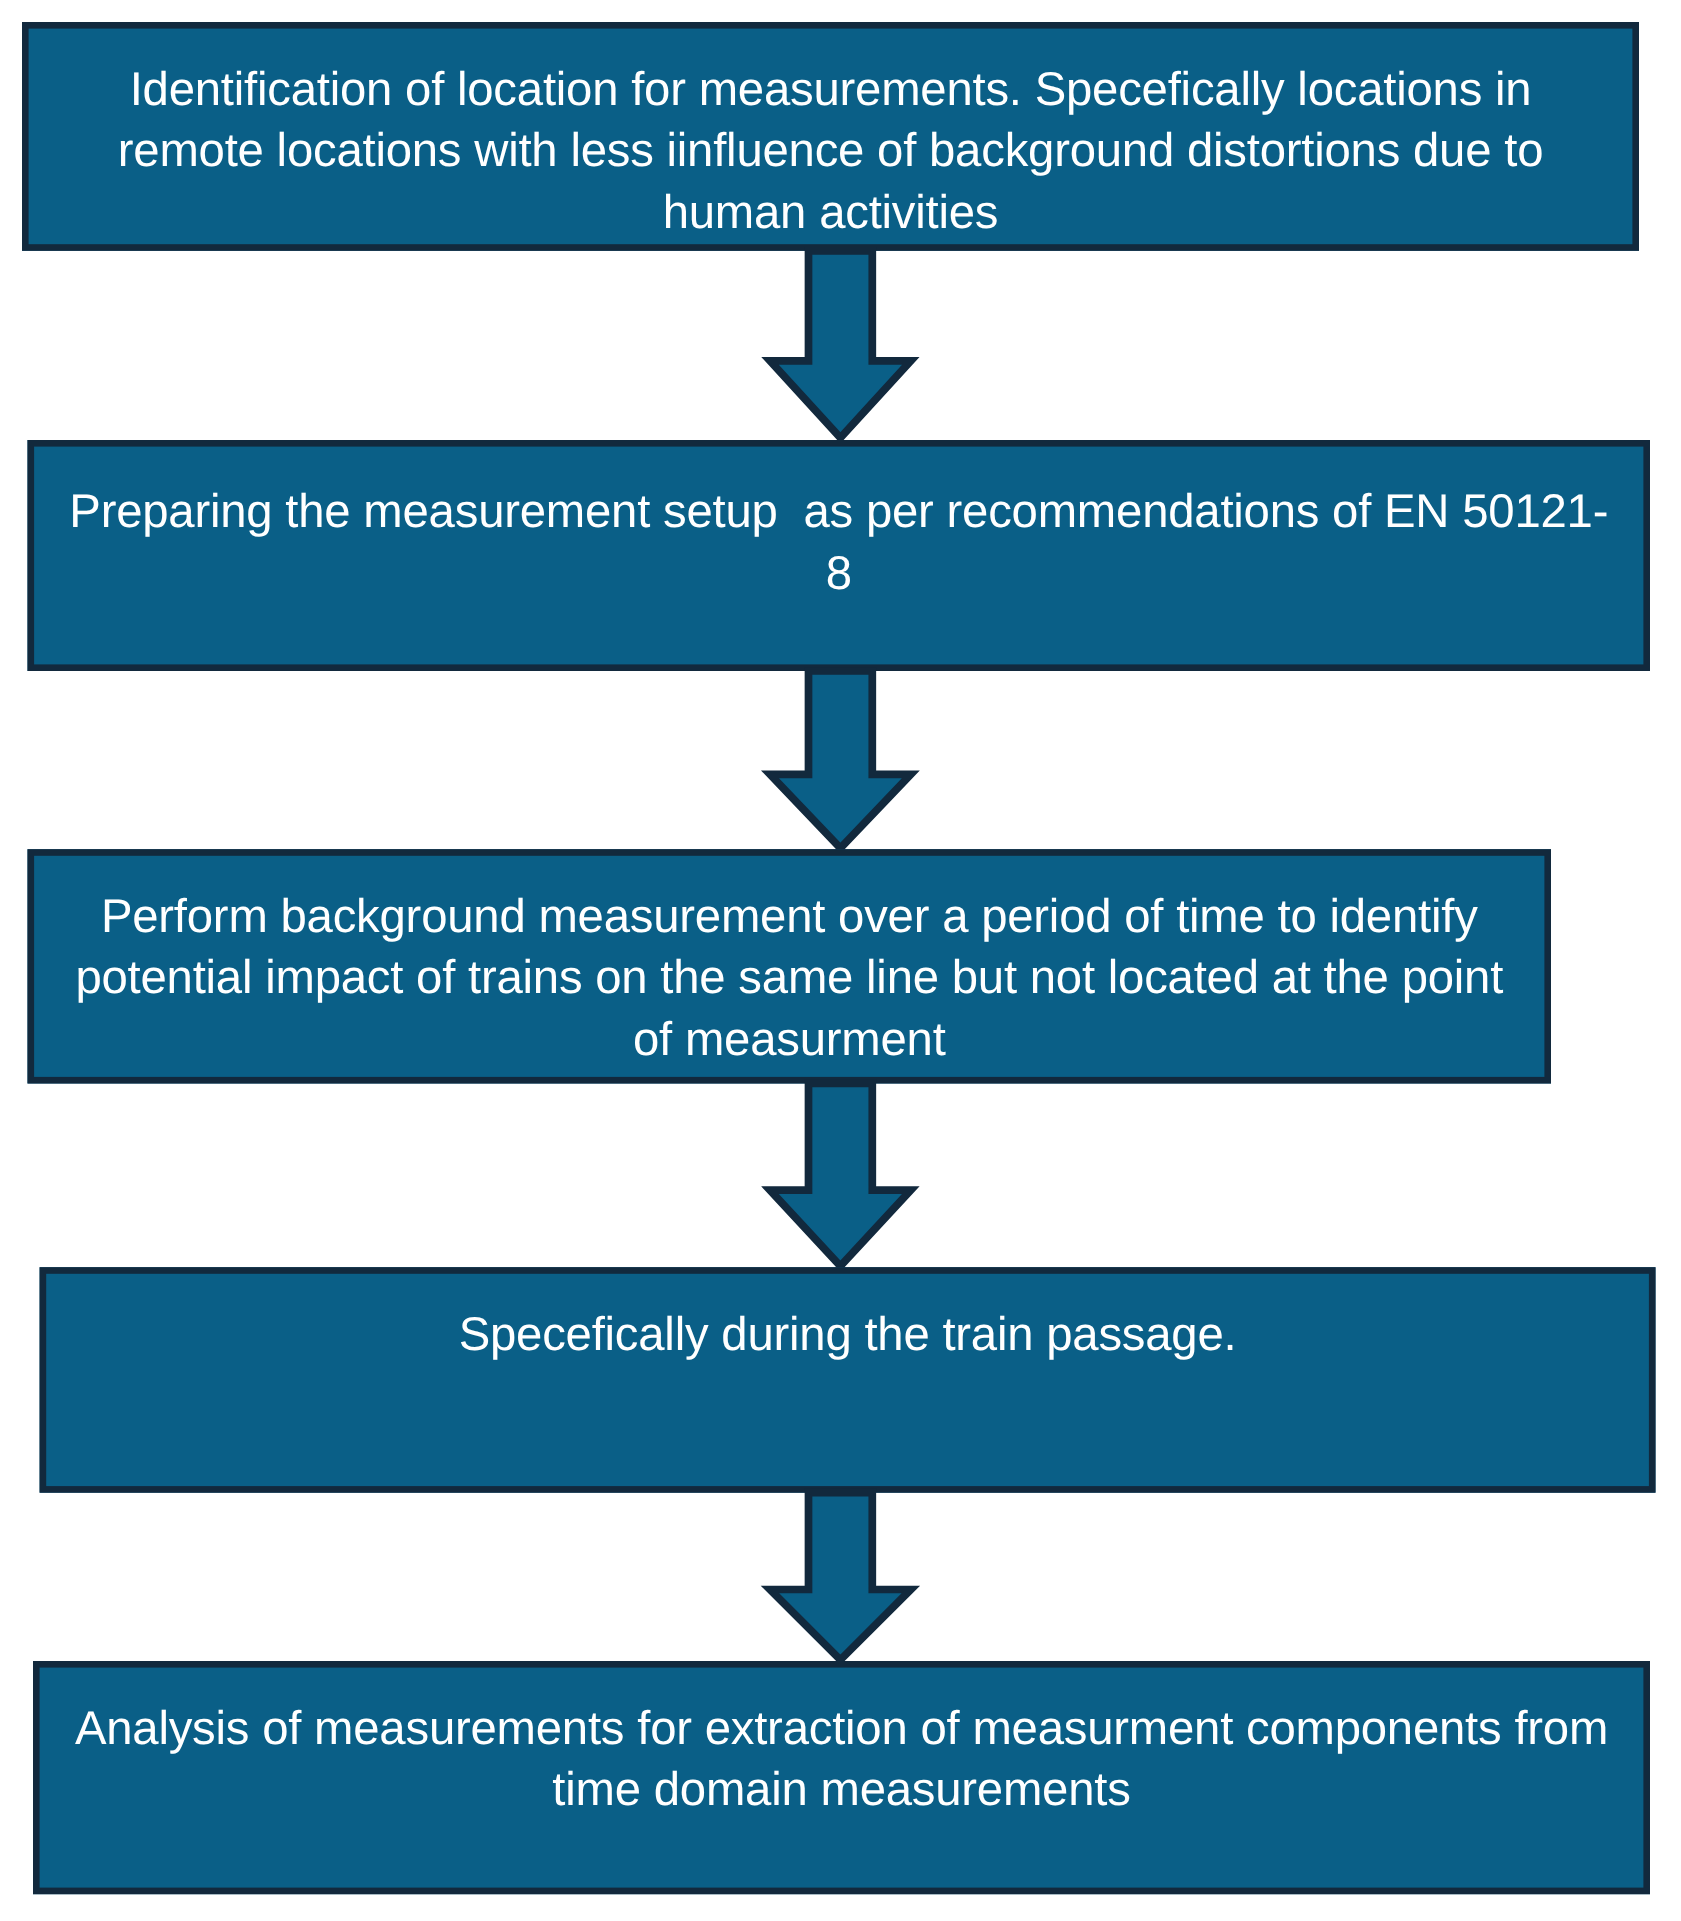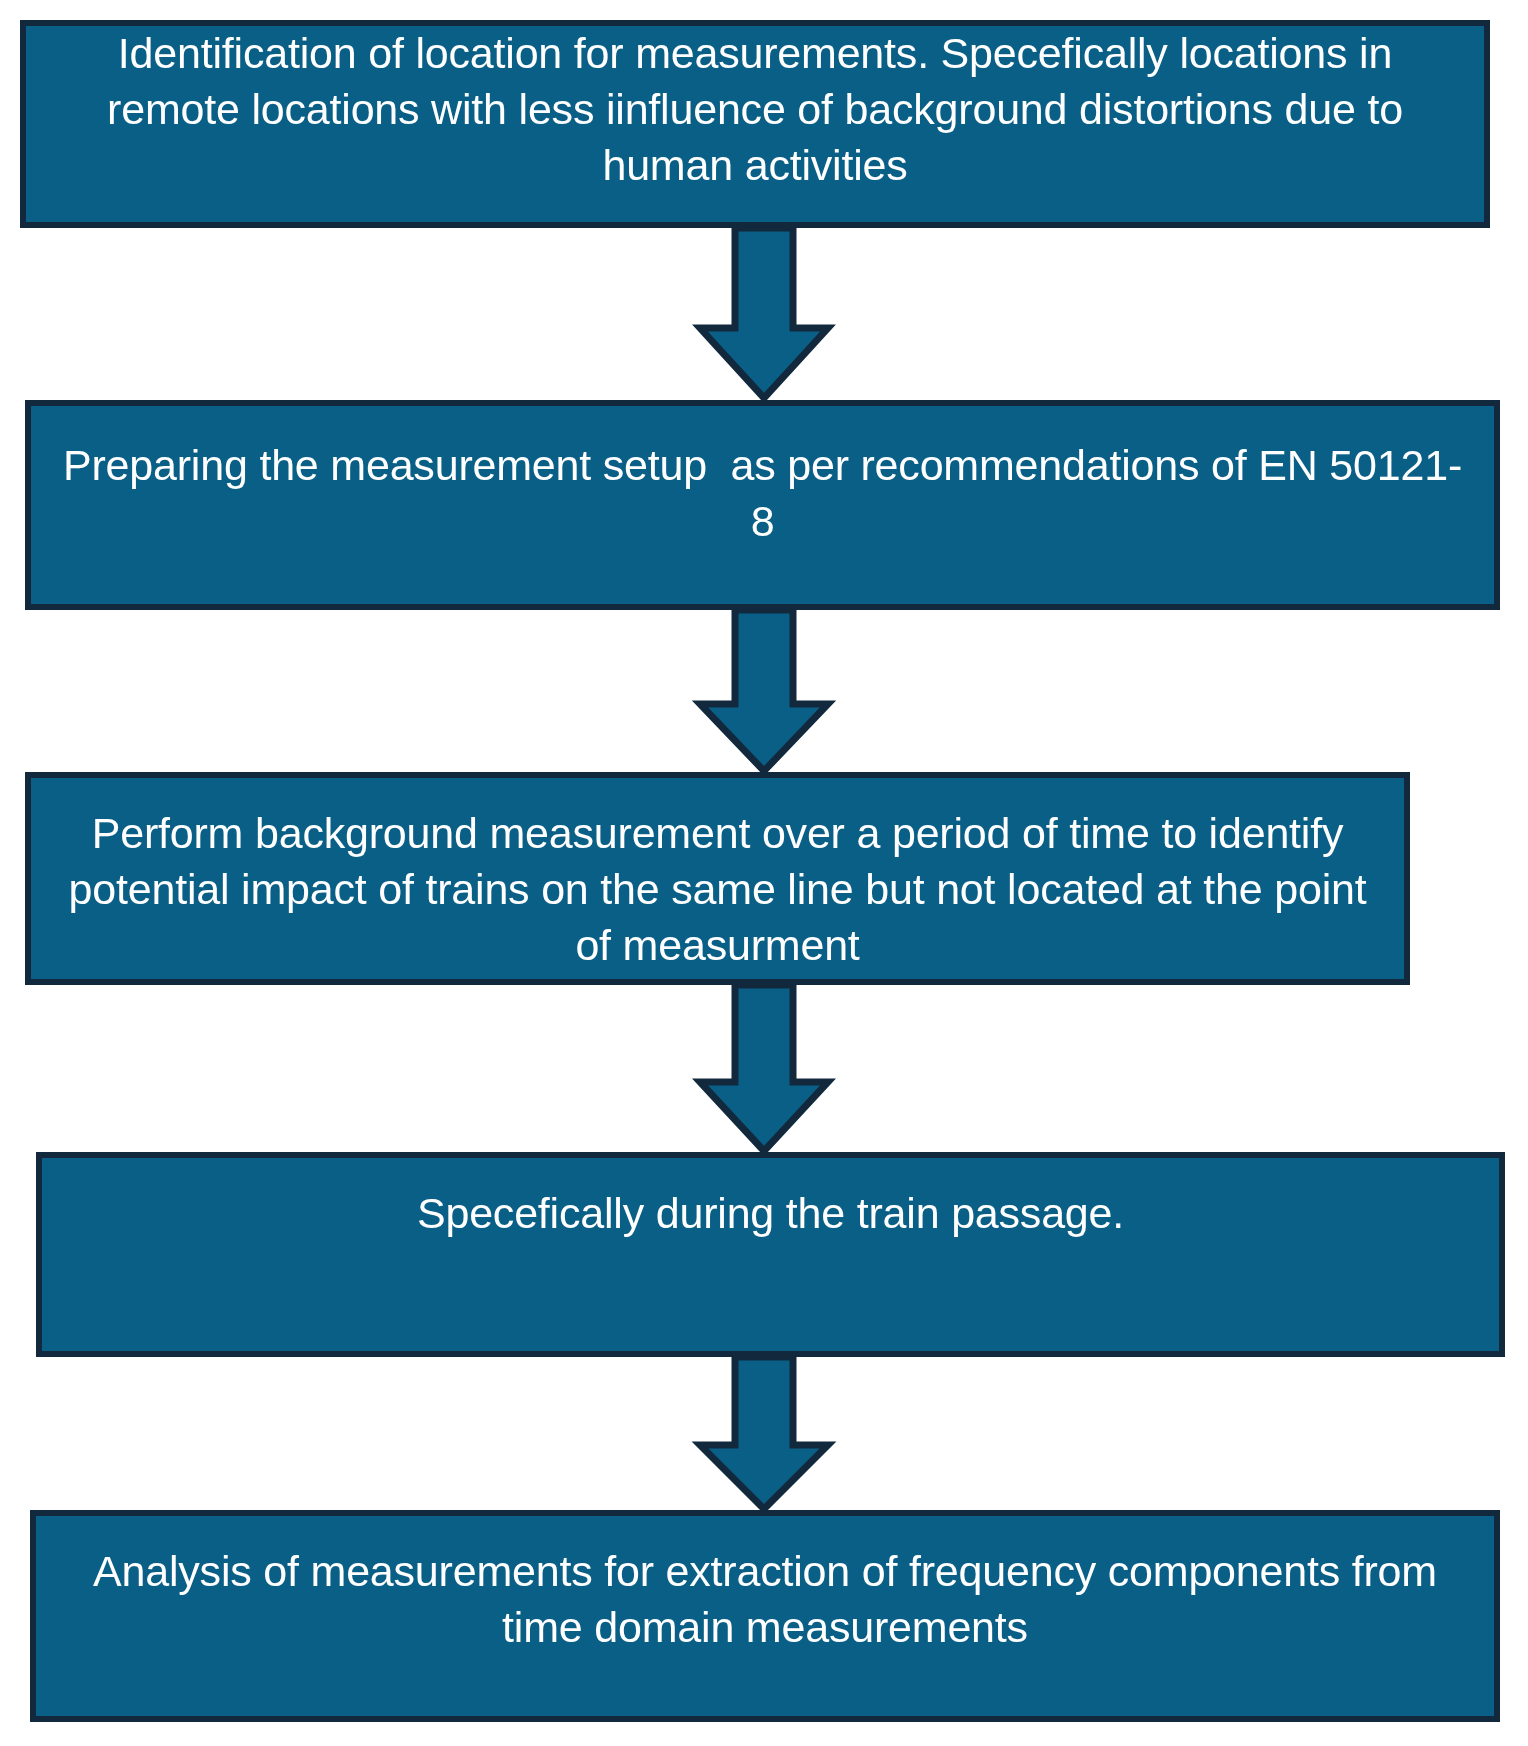--- a/index.html
+++ b/index.html
@@ -33,21 +33,21 @@
     letter-spacing: -0.2px;
     padding: 0 26px;
   }
 
   .node .node-text {
     display: block;
     width: 100%;
     white-space: pre-wrap;
   }
 
-  .node.v-center { align-items: flex-start; }
+  .node.v-center { align-items: flex-end; }
   .node.v-top    { align-items: flex-start; }
 
   .arrow {
     position: absolute;
     display: block;
   }
 
   .arrow svg { display: block; width: 100%; height: 100%; overflow: visible; }
   .arrow .arrow-body {
     fill: #0a5f87;
@@ -95,16 +95,16 @@
     <span class="node-text">Specefically during the train passage.</span>
   </div>
 
   <div class="arrow" style="left:700px; top:1357px; width:128px; height:155px;">
     <svg viewBox="0 0 128 155" preserveAspectRatio="none" aria-hidden="true">
       <polygon class="arrow-body" points="35,0 93,0 93,88 128,88 64,152 0,88 35,88"></polygon>
     </svg>
   </div>
 
   <div class="node v-top" style="left:30px; top:1510px; width:1470px; height:212px; padding-top:28px;">
-    <span class="node-text">Analysis of measurements for extraction of frequency components from time domain measurements</span>
+    <span class="node-text">Analysis of measurements for extraction of measurment components from time domain measurements</span>
   </div>
 
 </div>
 
 </body></html>

